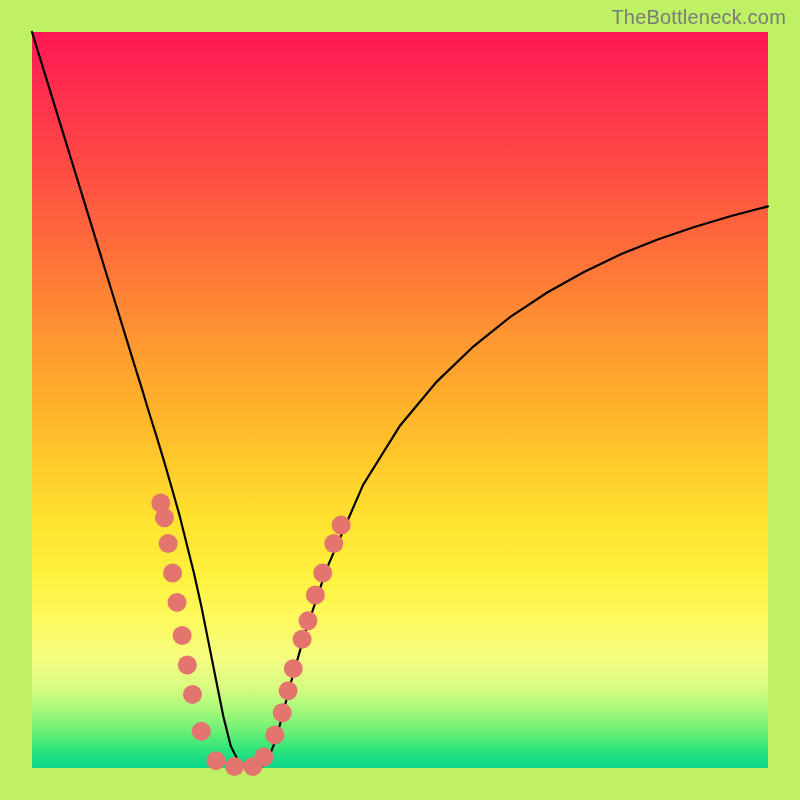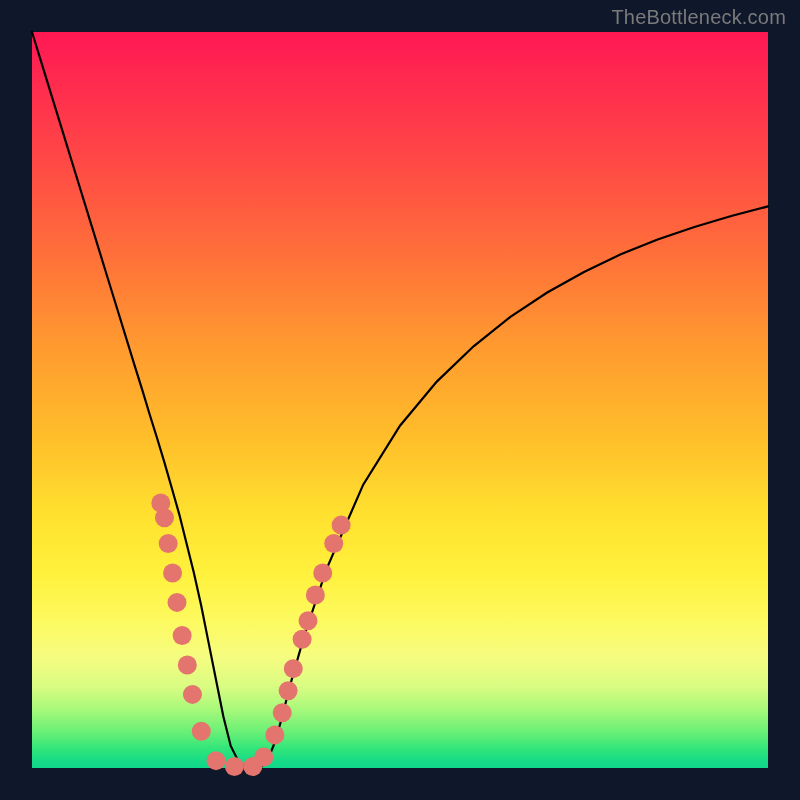--- a/index.html
+++ b/index.html
@@ -10,21 +10,21 @@
     background: #000;
     overflow: hidden;
     font-family: Arial, Helvetica, sans-serif;
   }
   .frame {
     position: absolute;
     top: 0;
     left: 0;
     width: 800px;
     height: 800px;
-    background: #0f172a;
+    background: #bef264;
   }
   .plot-area {
     position: absolute;
     top: 32px;
     left: 32px;
     width: 736px;
     height: 736px;
     
     background: linear-gradient(
       to bottom,

